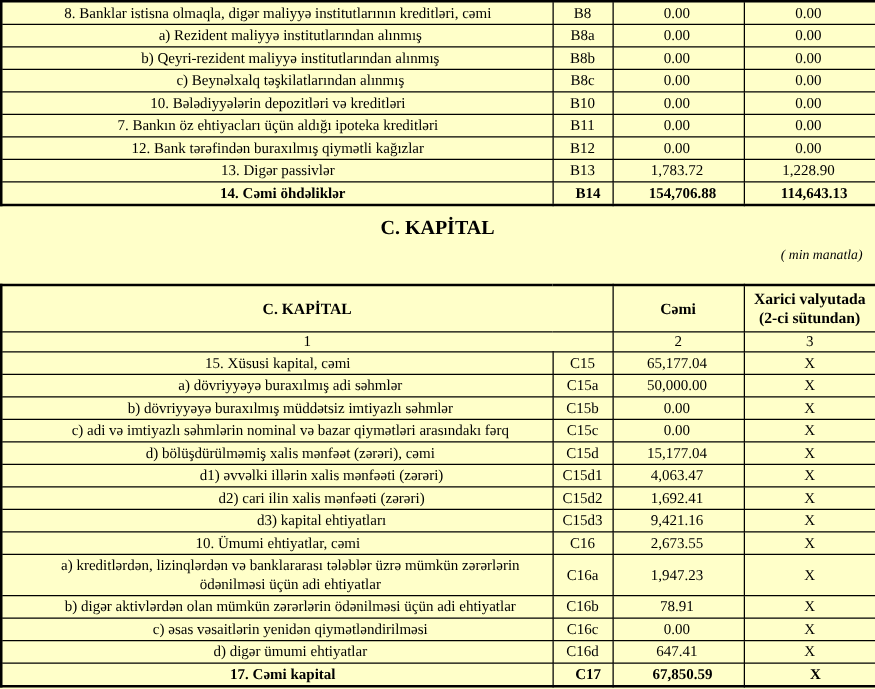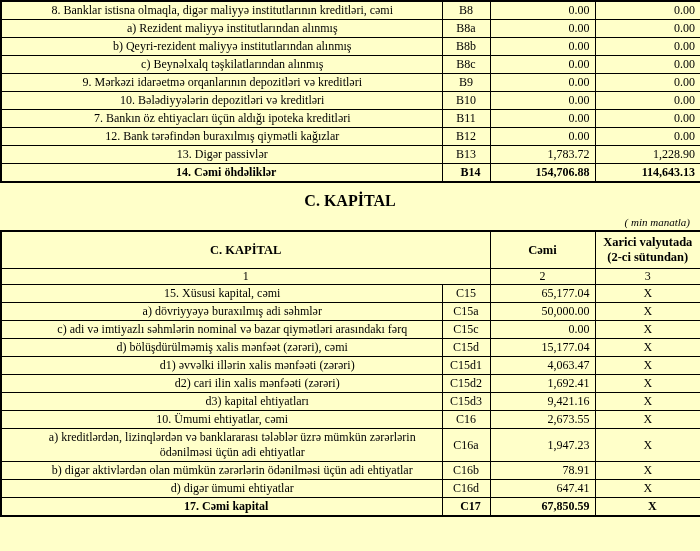--- a/index.html
+++ b/index.html
@@ -32,36 +32,36 @@
   col.c-label  { width: 441px; }
   col.c-code   { width: 48px;  }
   col.c-total  { width: 105px; }
   col.c-foreign{ width: 106px; }
 
   td.label { text-align: center; }
   td.ind0  { padding-left: 4px; }
   td.ind1  { padding-left: 24px; }
   td.ind2  { padding-left: 74px; }
   td.code  { text-align: center; margin-left: 17px; }
-  td.num   { text-align: right; padding-right: 5px; }
+  td.num   { text-align: center; padding-right: 5px; }
   td.x     { text-align: center; }
   tr.bold td { font-weight: bold; padding-left: 12px; }
 
   .section-heading {
     text-align: center;
     font-weight: bold;
     font-size: 16px;
     margin: 9px 0 6px 0;
   }
   .unit-note {
     text-align: right;
     font-style: italic;
     font-size: 11px;
     padding-right: 10px;
-    margin-bottom: 2px;
+    margin-bottom: 17px;
   }
   th.table-title, th.col-head {
     font-weight: bold;
     text-align: center;
     font-size: 12.5px;
     height: 34px;
   }
   td.col-number {
     text-align: center;
     height: 13px;
@@ -93,26 +93,20 @@
       </tr>
       <tr>
         <td class="label ind1">b) Qeyri-rezident maliyyə institutlarından alınmış</td>
         <td class="code">B8b</td>
         <td class="num">0.00</td>
         <td class="num">0.00</td>
       </tr>
       <tr>
         <td class="label ind1">c) Beynəlxalq təşkilatlarından alınmış</td>
         <td class="code">B8c</td>
-        <td class="num">0.00</td>
-        <td class="num">0.00</td>
-      </tr>
-      <tr>
-        <td class="label ind0">9. Mərkəzi idarəetmə orqanlarının depozitləri və kreditləri</td>
-        <td class="code">B9</td>
         <td class="num">0.00</td>
         <td class="num">0.00</td>
       </tr>
       <tr>
         <td class="label ind0">10. Bələdiyyələrin depozitləri və kreditləri</td>
         <td class="code">B10</td>
         <td class="num">0.00</td>
         <td class="num">0.00</td>
       </tr>
       <tr>
@@ -172,20 +166,26 @@
         <td class="num">65,177.04</td>
         <td class="x">X</td>
       </tr>
       <tr>
         <td class="label ind1">a) dövriyyəyə buraxılmış adi səhmlər</td>
         <td class="code">C15a</td>
         <td class="num">50,000.00</td>
         <td class="x">X</td>
       </tr>
       <tr>
+        <td class="label ind1">b) dövriyyəyə buraxılmış müddətsiz imtiyazlı səhmlər</td>
+        <td class="code">C15b</td>
+        <td class="num">0.00</td>
+        <td class="x">X</td>
+      </tr>
+      <tr>
         <td class="label ind1">c) adi və imtiyazlı səhmlərin nominal və bazar qiymətləri arasındakı fərq</td>
         <td class="code">C15c</td>
         <td class="num">0.00</td>
         <td class="x">X</td>
       </tr>
       <tr>
         <td class="label ind1">d) bölüşdürülməmiş xalis mənfəət (zərəri), cəmi</td>
         <td class="code">C15d</td>
         <td class="num">15,177.04</td>
         <td class="x">X</td>
@@ -217,20 +217,26 @@
       <tr>
         <td class="label ind1">a) kreditlərdən, lizinqlərdən və banklararası  tələblər üzrə mümkün zərərlərin ödənilməsi üçün adi ehtiyatlar</td>
         <td class="code">C16a</td>
         <td class="num">1,947.23</td>
         <td class="x">X</td>
       </tr>
       <tr>
         <td class="label ind1">b) digər aktivlərdən olan mümkün zərərlərin ödənilməsi üçün adi ehtiyatlar</td>
         <td class="code">C16b</td>
         <td class="num">78.91</td>
+        <td class="x">X</td>
+      </tr>
+      <tr>
+        <td class="label ind1">c) əsas vəsaitlərin yenidən qiymətləndirilməsi</td>
+        <td class="code">C16c</td>
+        <td class="num">0.00</td>
         <td class="x">X</td>
       </tr>
       <tr>
         <td class="label ind1">d) digər ümumi ehtiyatlar</td>
         <td class="code">C16d</td>
         <td class="num">647.41</td>
         <td class="x">X</td>
       </tr>
       <tr class="bold">
         <td class="label ind0">17. Cəmi kapital</td>

